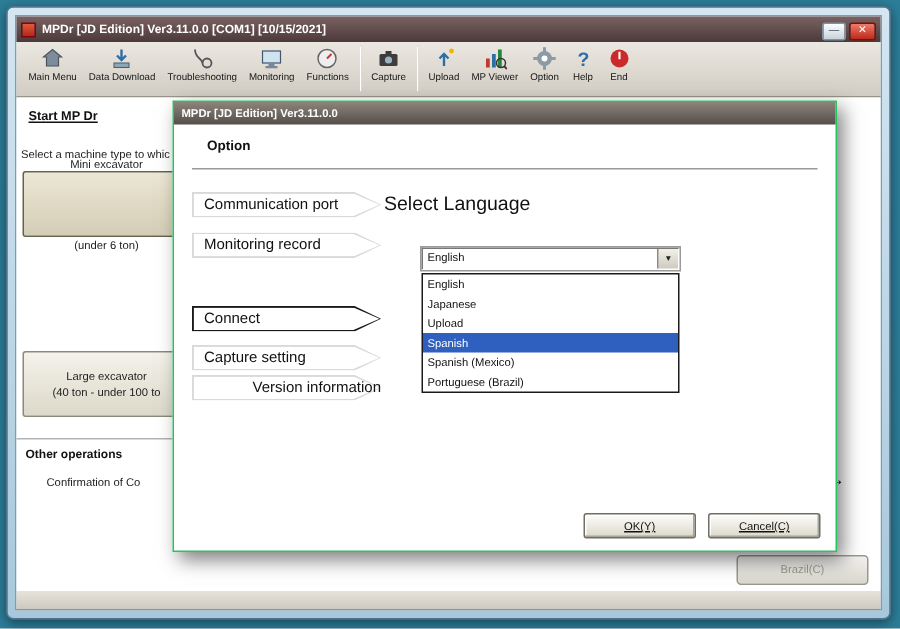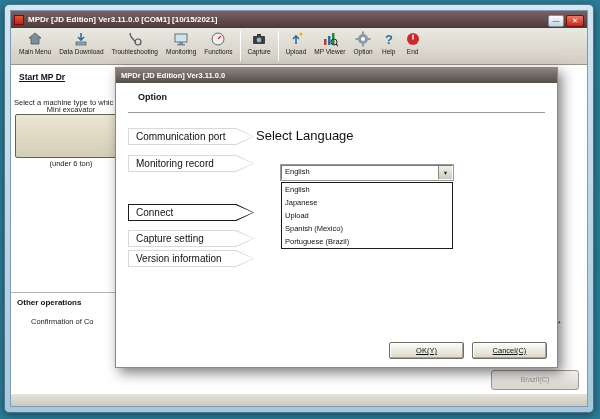--- a/index.html
+++ b/index.html
@@ -67,21 +67,21 @@
   .dialog { position:absolute; left:104px; top:2px; width:443px; height:301px;
     background:#fff; border:1px solid #22c55e; box-shadow:4px 5px 12px rgba(0,0,0,.5); z-index:20; }
   .dialog-titlebar { position:absolute; left:0; top:0; right:0; height:15px;
     background:linear-gradient(#8d847c,#544e49); color:#fff; font-size:7.5px; font-weight:bold;
     line-height:15px; padding-left:5px; }
   .dialog-heading { position:absolute; left:22px; top:24px; font-size:9px; font-weight:bold; color:#111; }
   .dialog-hr { position:absolute; left:12px; right:12px; top:44px; height:1px; background:#9a9a9a; }
 
   .nav-item { position:absolute; left:12px; width:126px; height:17px; cursor:default; }
   .nav-n0 { top:60px; } .nav-n1 { top:87px; } .nav-n2 { top:113px; }
-  .nav-n3 { top:136px; } .nav-n4 { top:162px; } .nav-n5 { top:182px; }
+  .nav-n3 { top:136px; } .nav-n4 { top:162px; } .nav-n5 { top:182px;text-align:right; }
   .arrow-bg { position:absolute; inset:0; background:#d9d9d9;
     clip-path:polygon(0 0,86% 0,100% 50%,86% 100%,0 100%); }
   .arrow-bg::after { content:""; position:absolute; inset:1px; background:#fff;
     clip-path:polygon(0 0,86% 0,100% 50%,86% 100%,0 100%); }
   .nav-item.selected .arrow-bg { background:#1a1a1a; }
   .nav-label { position:relative; z-index:1; display:block; font-size:10px; color:#111;
     line-height:17px; padding-left:8px; white-space:nowrap; }
 
   .select-label { position:absolute; left:140px; top:60px; font-size:13px; color:#111; }
 
@@ -232,20 +232,24 @@
       </div>
 
       <div class="content">
         <div class="start-heading">Start MP Dr</div>
         <div class="instruction">Select a machine type to whic</div>
 
         <div class="machine-btn mb1">
           <div>Mini excavator</div>
           <div class="machine-range">(under 6 ton)</div>
         </div>
+        <div class="machine-btn mb3">
+          <div>Large excavator</div>
+          <div class="machine-range">(40 ton - under 100 to</div>
+        </div>
 
         <div class="hline"></div>
         <div class="other-ops">Other operations</div>
         <div class="confirm-row">
           <span class="confirm-label">Confirmation of Co</span>
           <span class="confirm-arrow">→</span>
         </div>
 
         <div class="connect-btn">Brazil(C)</div>
 
@@ -281,20 +285,21 @@
             <span class="combo-value">English</span>
             <span class="combo-btn">
               <span class="caret">▼</span>
             </span>
           </div>
 
           <div class="dropdown-list">
             <div class="opt">English</div>
             <div class="opt">Japanese</div>
             <div class="opt">Upload</div>
+            <div class="opt hl">Spanish</div>
             <div class="opt">Spanish (Mexico)</div>
             <div class="opt">Portuguese (Brazil)</div>
           </div>
 
           <div class="dlg-btn ok-btn">OK(Y)</div>
           <div class="dlg-btn cancel-btn">Cancel(C)</div>
         </div>
       </div>
 
       <div class="statusbar"></div>

